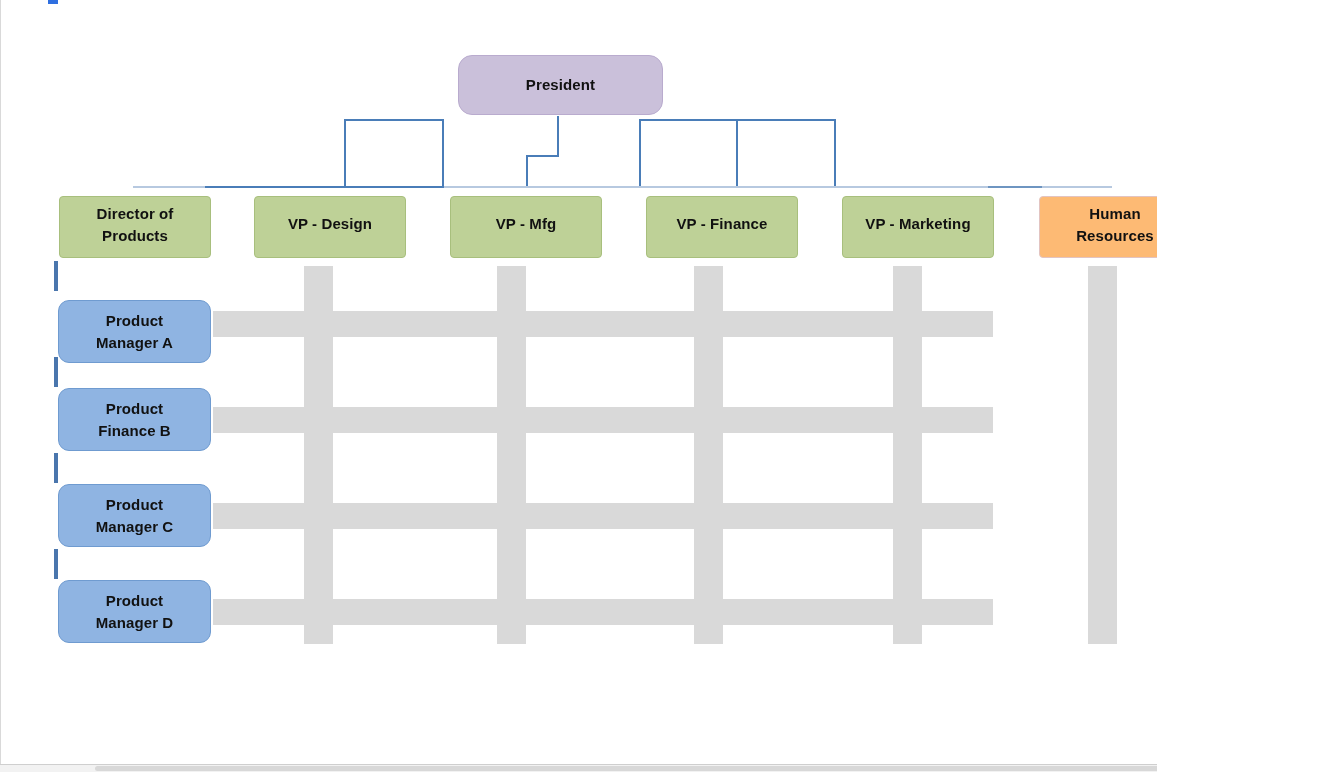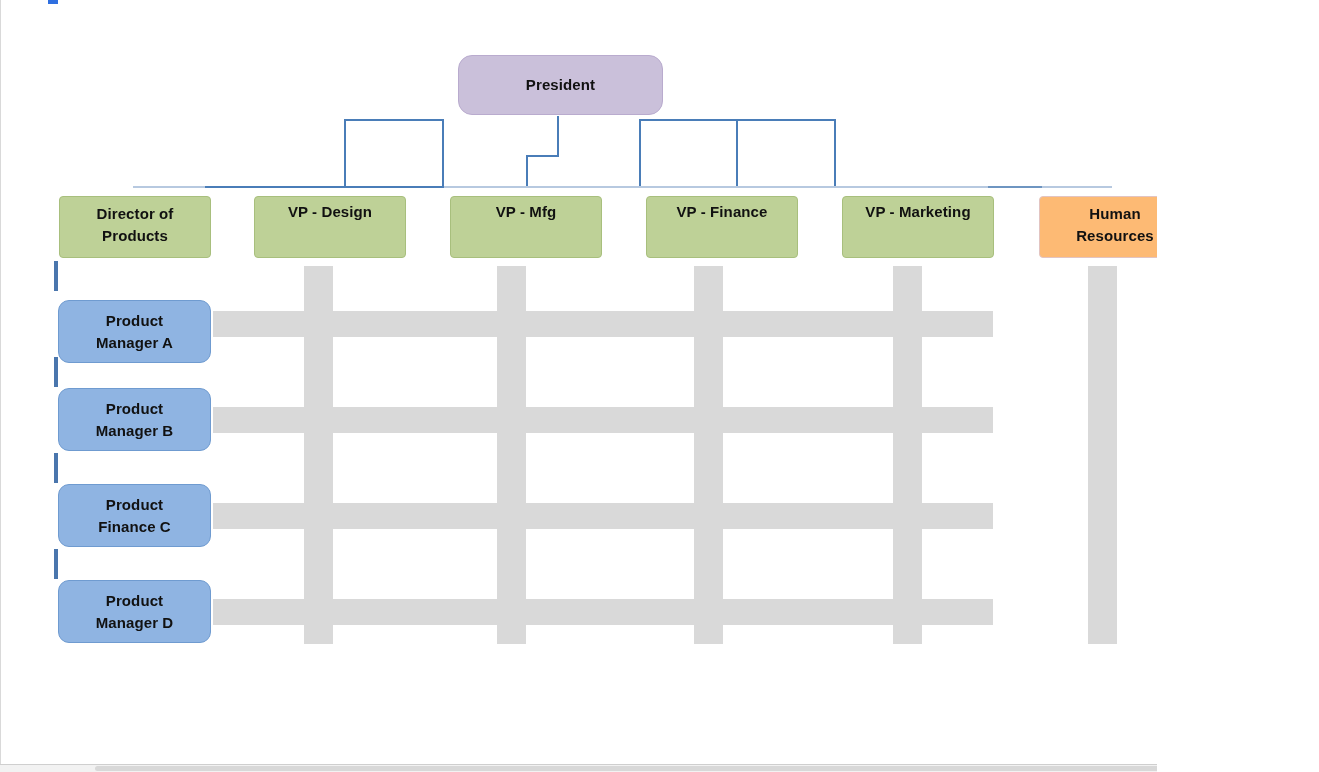--- a/index.html
+++ b/index.html
@@ -13,21 +13,21 @@
     text-align:center;letter-spacing:.1px;
   }
   .president{
     left:458px;top:55px;width:205px;height:60px;border-radius:14px;
     background:#cac0da;border:1px solid #b9abce;
     display:flex;align-items:center;justify-content:center;
   }
   .exec{
     top:196px;width:152px;height:62px;
     background:#bed197;border:1px solid #a8bf7d;
-    padding:4px 12px;
+    padding:16px 12px;
   }
   .exec.hr{
     background:#fdba74;border:1px solid #e2c4c2;
     padding:6px 28px;
   }
   .exec.director{padding:6px 22px;}
   .pm{
     left:58px;width:153px;height:63px;border-radius:11px;
     background:#8fb4e2;border:1px solid #6f9bd0;
     display:flex;align-items:center;justify-content:center;
@@ -107,24 +107,24 @@
     <span>VP - Marketing</span>
   </div>
   <div class="box exec hr" style="left:1039px;">
     <span>Human Resources</span>
   </div>
 
   <div class="box pm" style="top:300px;">
     <span>Product Manager A</span>
   </div>
   <div class="box pm" style="top:388px;">
-    <span>Product Manager B</span>
+    <span>Product Finance B</span>
   </div>
   <div class="box pm" style="top:484px;">
-    <span>Product Finance C</span>
+    <span>Product Manager C</span>
   </div>
   <div class="box pm" style="top:580px;">
     <span>Product Manager D</span>
   </div>
 
   <div class="hrule"></div>
   <div class="scroll-track"></div>
   <div class="scroll-thumb"></div>
 
 </div>

